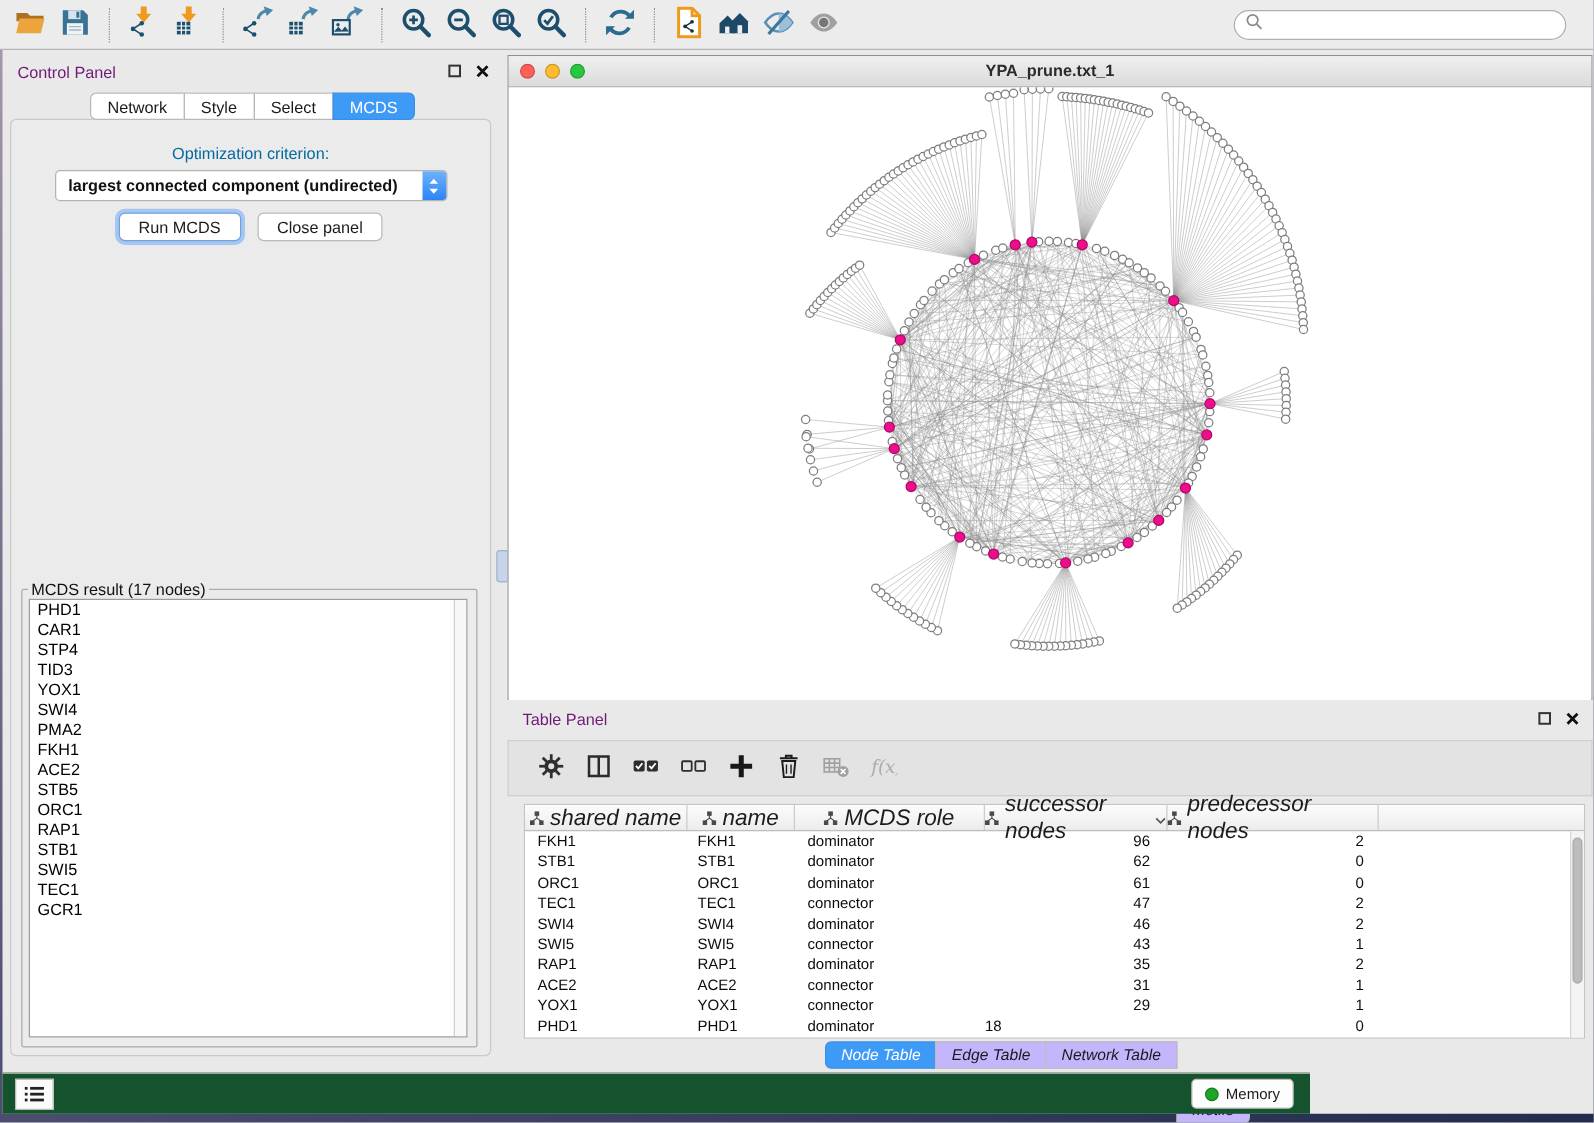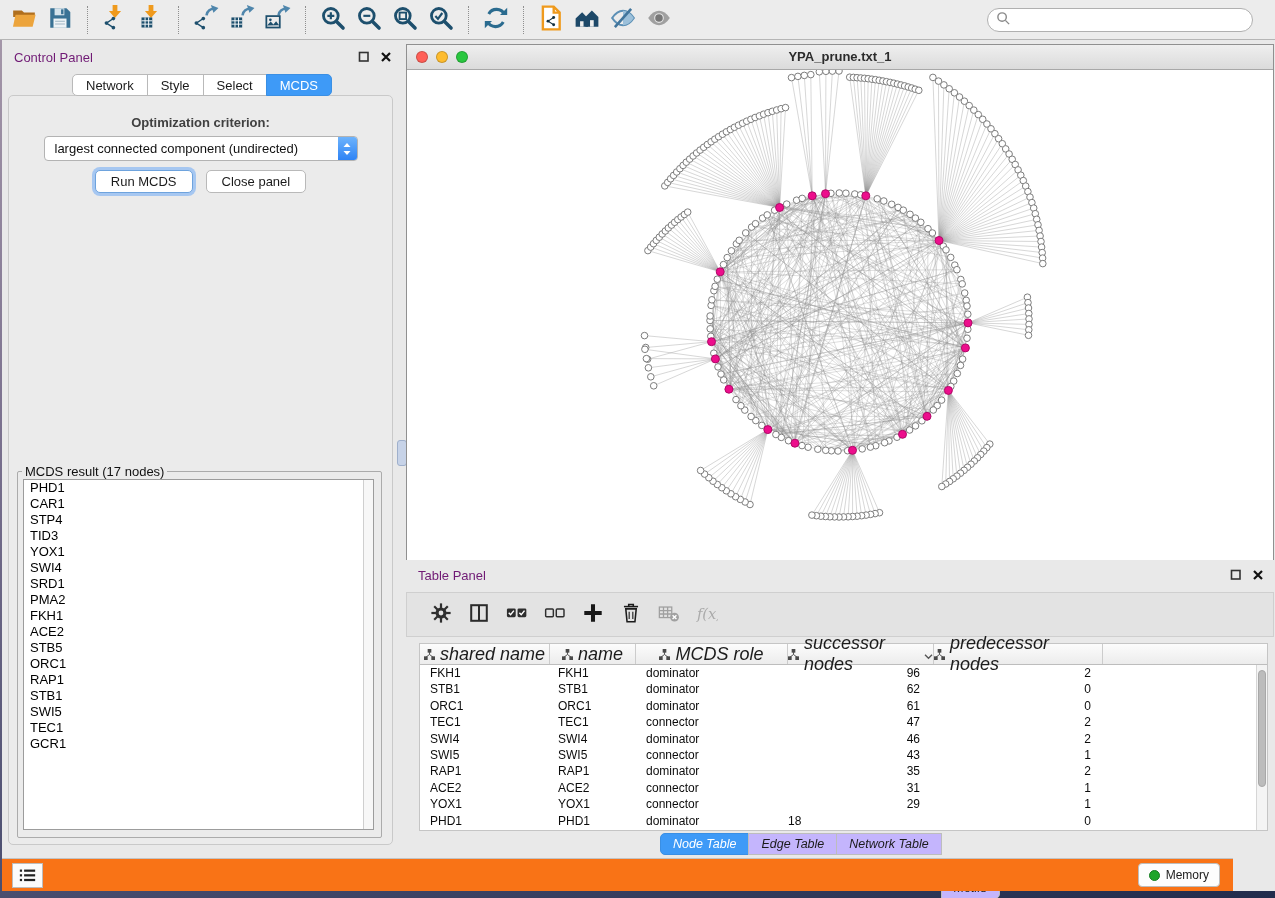--- a/index.html
+++ b/index.html
@@ -22,23 +22,23 @@
   .panel-wicons{position:absolute;right:10px;top:5px;display:flex;gap:9px;}
   .wicon{width:13px;height:13px;display:flex;align-items:center;justify-content:center;cursor:pointer;}
   .cp-tabs{position:absolute;top:29px;left:50%;transform:translateX(-50%);display:flex;z-index:3;}
   .cp-tab{height:20px;padding:0 13px;font-size:13px;color:#1b1b1b;background:#fff;border:1px solid #b9b9b9;
     margin-left:-1px;display:flex;align-items:center;cursor:pointer;}
   .cp-tab:first-child{border-radius:5px 0 0 5px;margin-left:0;}
   .cp-tab:last-child{border-radius:0 5px 5px 0;}
   .cp-tab.active{background:#3e9af7;border-color:#3a8fe4;color:#fff;}
   .cp-content{position:absolute;left:6px;top:50px;width:385px;height:750px;background:#ebebeb;
     border:1px solid #c9c9c9;border-radius:5px;box-sizing:border-box;}
-  .opt-label{position:absolute;top:19px;width:100%;text-align:center;font-size:13px;color:#404040;font-weight:bold;}
+  .opt-label{position:absolute;top:19px;width:100%;text-align:center;font-size:13px;color:#0369a1;}
   .dropdown{position:absolute;top:40px;left:50%;transform:translateX(-50%);width:312px;height:23px;background:#fff;
-    border:1px solid #b3b3b3;border-radius:4px;display:flex;align-items:center;cursor:pointer;box-sizing:content-box;}
+    border:1px solid #b3b3b3;border-radius:4px;display:flex;align-items:center;cursor:pointer;box-sizing:content-box;font-weight:bold;}
   .dd-text{flex:1;padding-left:10px;font-size:13px;color:#111;white-space:nowrap;}
   .dd-stepper{width:19px;height:23px;background:linear-gradient(#6db3fc,#2e83f5);border-radius:0 3px 3px 0;
     display:flex;align-items:center;justify-content:center;}
   .btn-row{position:absolute;top:74px;width:100%;display:flex;justify-content:center;gap:13px;}
   .mac-btn{height:23px;padding:0 15px;background:#fff;border:1px solid #b9b9b9;border-radius:5px;font-size:13px;
     color:#1b1b1b;font-family:inherit;cursor:pointer;}
   .mac-btn.focus-ring{box-shadow:0 0 0 3px rgba(110,170,245,.55);border-color:#6ea3dd;}
   .result-group{position:absolute;left:8px;right:10px;top:368px;height:372px;border:1px solid #ababab;
     border-radius:2px;margin:0;padding:0;}
   .result-group legend{font-size:13px;color:#111;padding:0 3px;margin-left:4px;}
@@ -70,21 +70,21 @@
   .td{font-size:12px;color:#0c0c0c;box-sizing:border-box;white-space:nowrap;overflow:hidden;}
   .vscroll{position:absolute;right:0;top:21px;bottom:0;width:10px;background:#f4f4f4;border-left:1px solid #d6d6d6;}
   .vthumb{position:absolute;left:1px;right:1px;top:5px;height:115px;background:#bcbcbc;border:1px solid #a8a8a8;border-radius:4px;cursor:grab;}
   .bt-tabs{position:absolute;left:254px;top:270px;display:flex;font-style:italic;}
   .bt-tab{height:20px;padding:0 12px;font-size:12.5px;color:#1b1b1b;background:#c4b5fd;border:1px solid #bdbdbd;
     margin-left:-1px;display:flex;align-items:center;cursor:pointer;}
   .bt-tab:first-child{border-radius:5px 0 0 5px;margin-left:0;}
   .bt-tab:last-child{border-radius:0 5px 5px 0;margin-top:44px;}
   .bt-tab.active{background:#3e9af7;border-color:#3a8fe4;color:#fff;}
   
-  #status-bar{position:absolute;left:2px;top:858px;width:1231px;height:33px;background:#f97316;border-top:1px solid #c3c3c3;box-sizing:border-box;}
+  #status-bar{position:absolute;left:2px;top:858px;width:1046px;height:33px;background:#14532d;border-top:1px solid #c3c3c3;box-sizing:border-box;}
   .status-list-btn{position:absolute;left:10px;top:4px;width:31px;height:25px;background:#fbfbfb;border:1px solid #bdbdbd;
     display:flex;align-items:center;justify-content:center;cursor:pointer;}
   .memory-btn{position:absolute;right:13px;top:4px;height:24px;padding:0 10px;background:#fdfdfd;border:1px solid #bdbdbd;
     border-radius:4px;display:flex;align-items:center;gap:6px;font-size:12px;color:#1b1b1b;cursor:pointer;}
   .mem-dot{width:11px;height:11px;border-radius:50%;background:#1da529;border:1px solid #157d1f;box-sizing:border-box;}
 </style>
 </head>
 <body>
 
 <div id="screen">
@@ -285,21 +285,20 @@
       <fieldset class="result-group">
         <legend>MCDS result (17 nodes)</legend>
         <div class="result-list">
           <div id="mcds-list">
               <div class="list-item">PHD1</div>
               <div class="list-item">CAR1</div>
               <div class="list-item">STP4</div>
               <div class="list-item">TID3</div>
               <div class="list-item">YOX1</div>
               <div class="list-item">SWI4</div>
-              <div class="list-item">SRD1</div>
               <div class="list-item">PMA2</div>
               <div class="list-item">FKH1</div>
               <div class="list-item">ACE2</div>
               <div class="list-item">STB5</div>
               <div class="list-item">ORC1</div>
               <div class="list-item">RAP1</div>
               <div class="list-item">STB1</div>
               <div class="list-item">SWI5</div>
               <div class="list-item">TEC1</div>
               <div class="list-item">GCR1</div>

